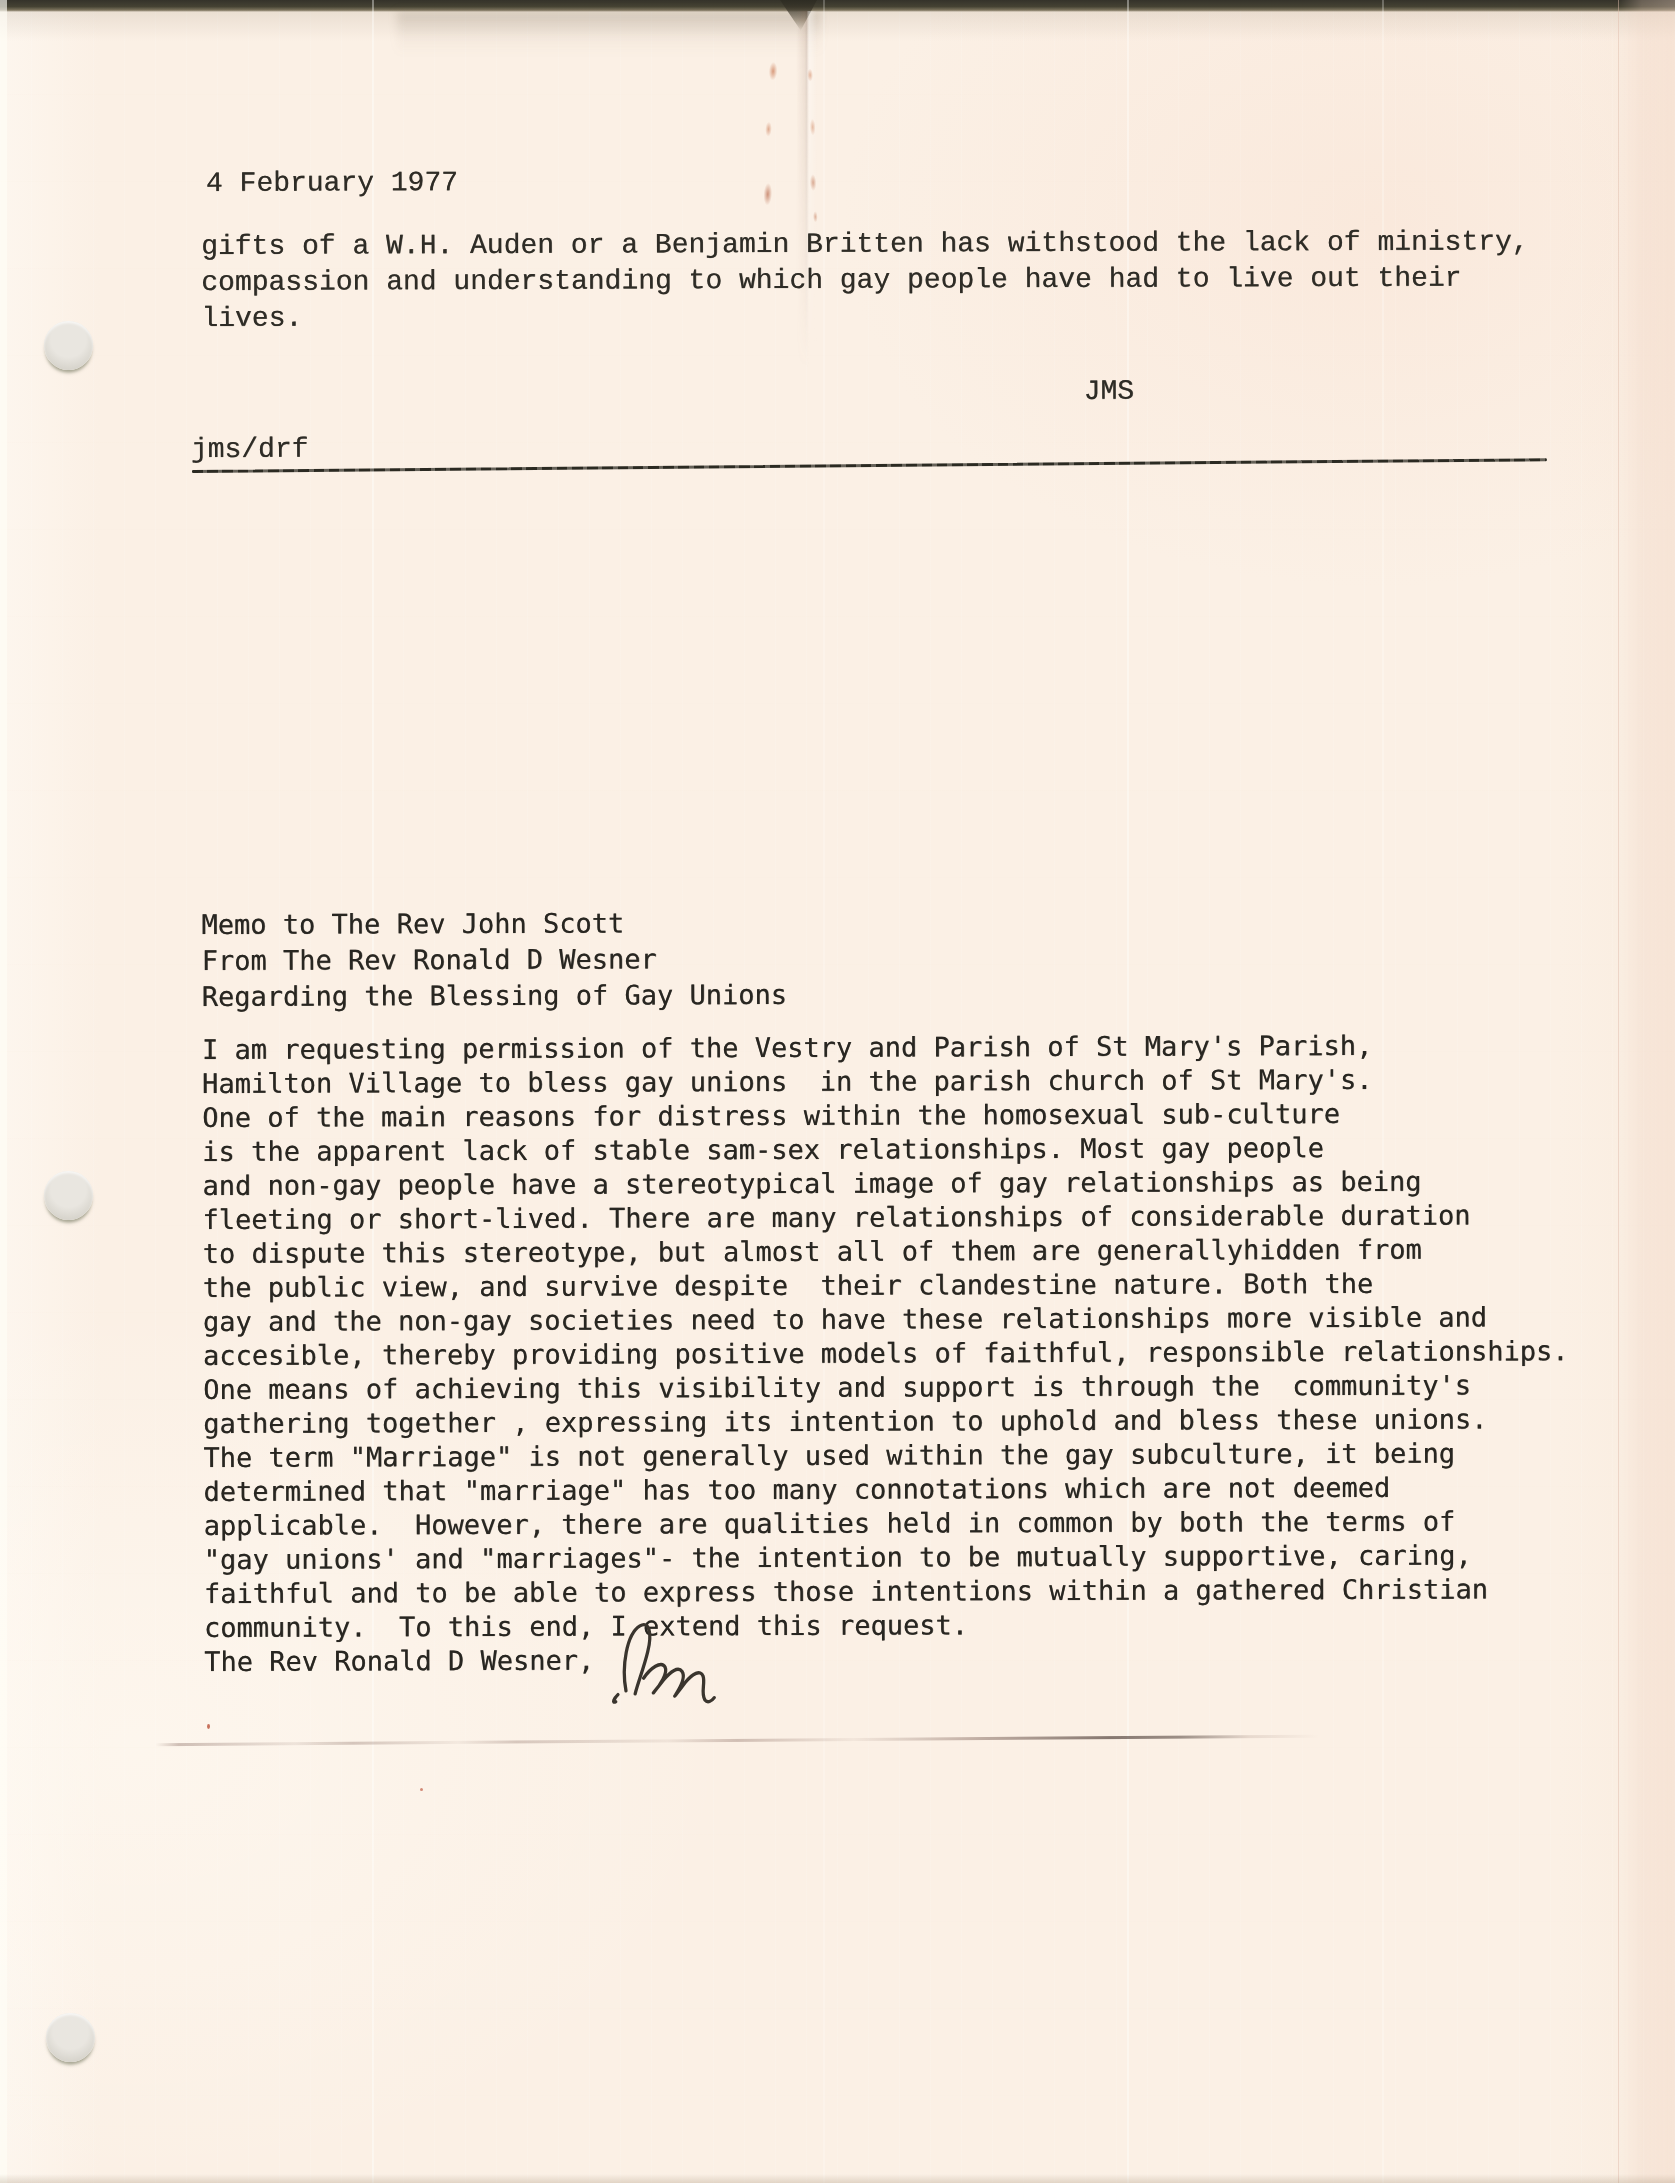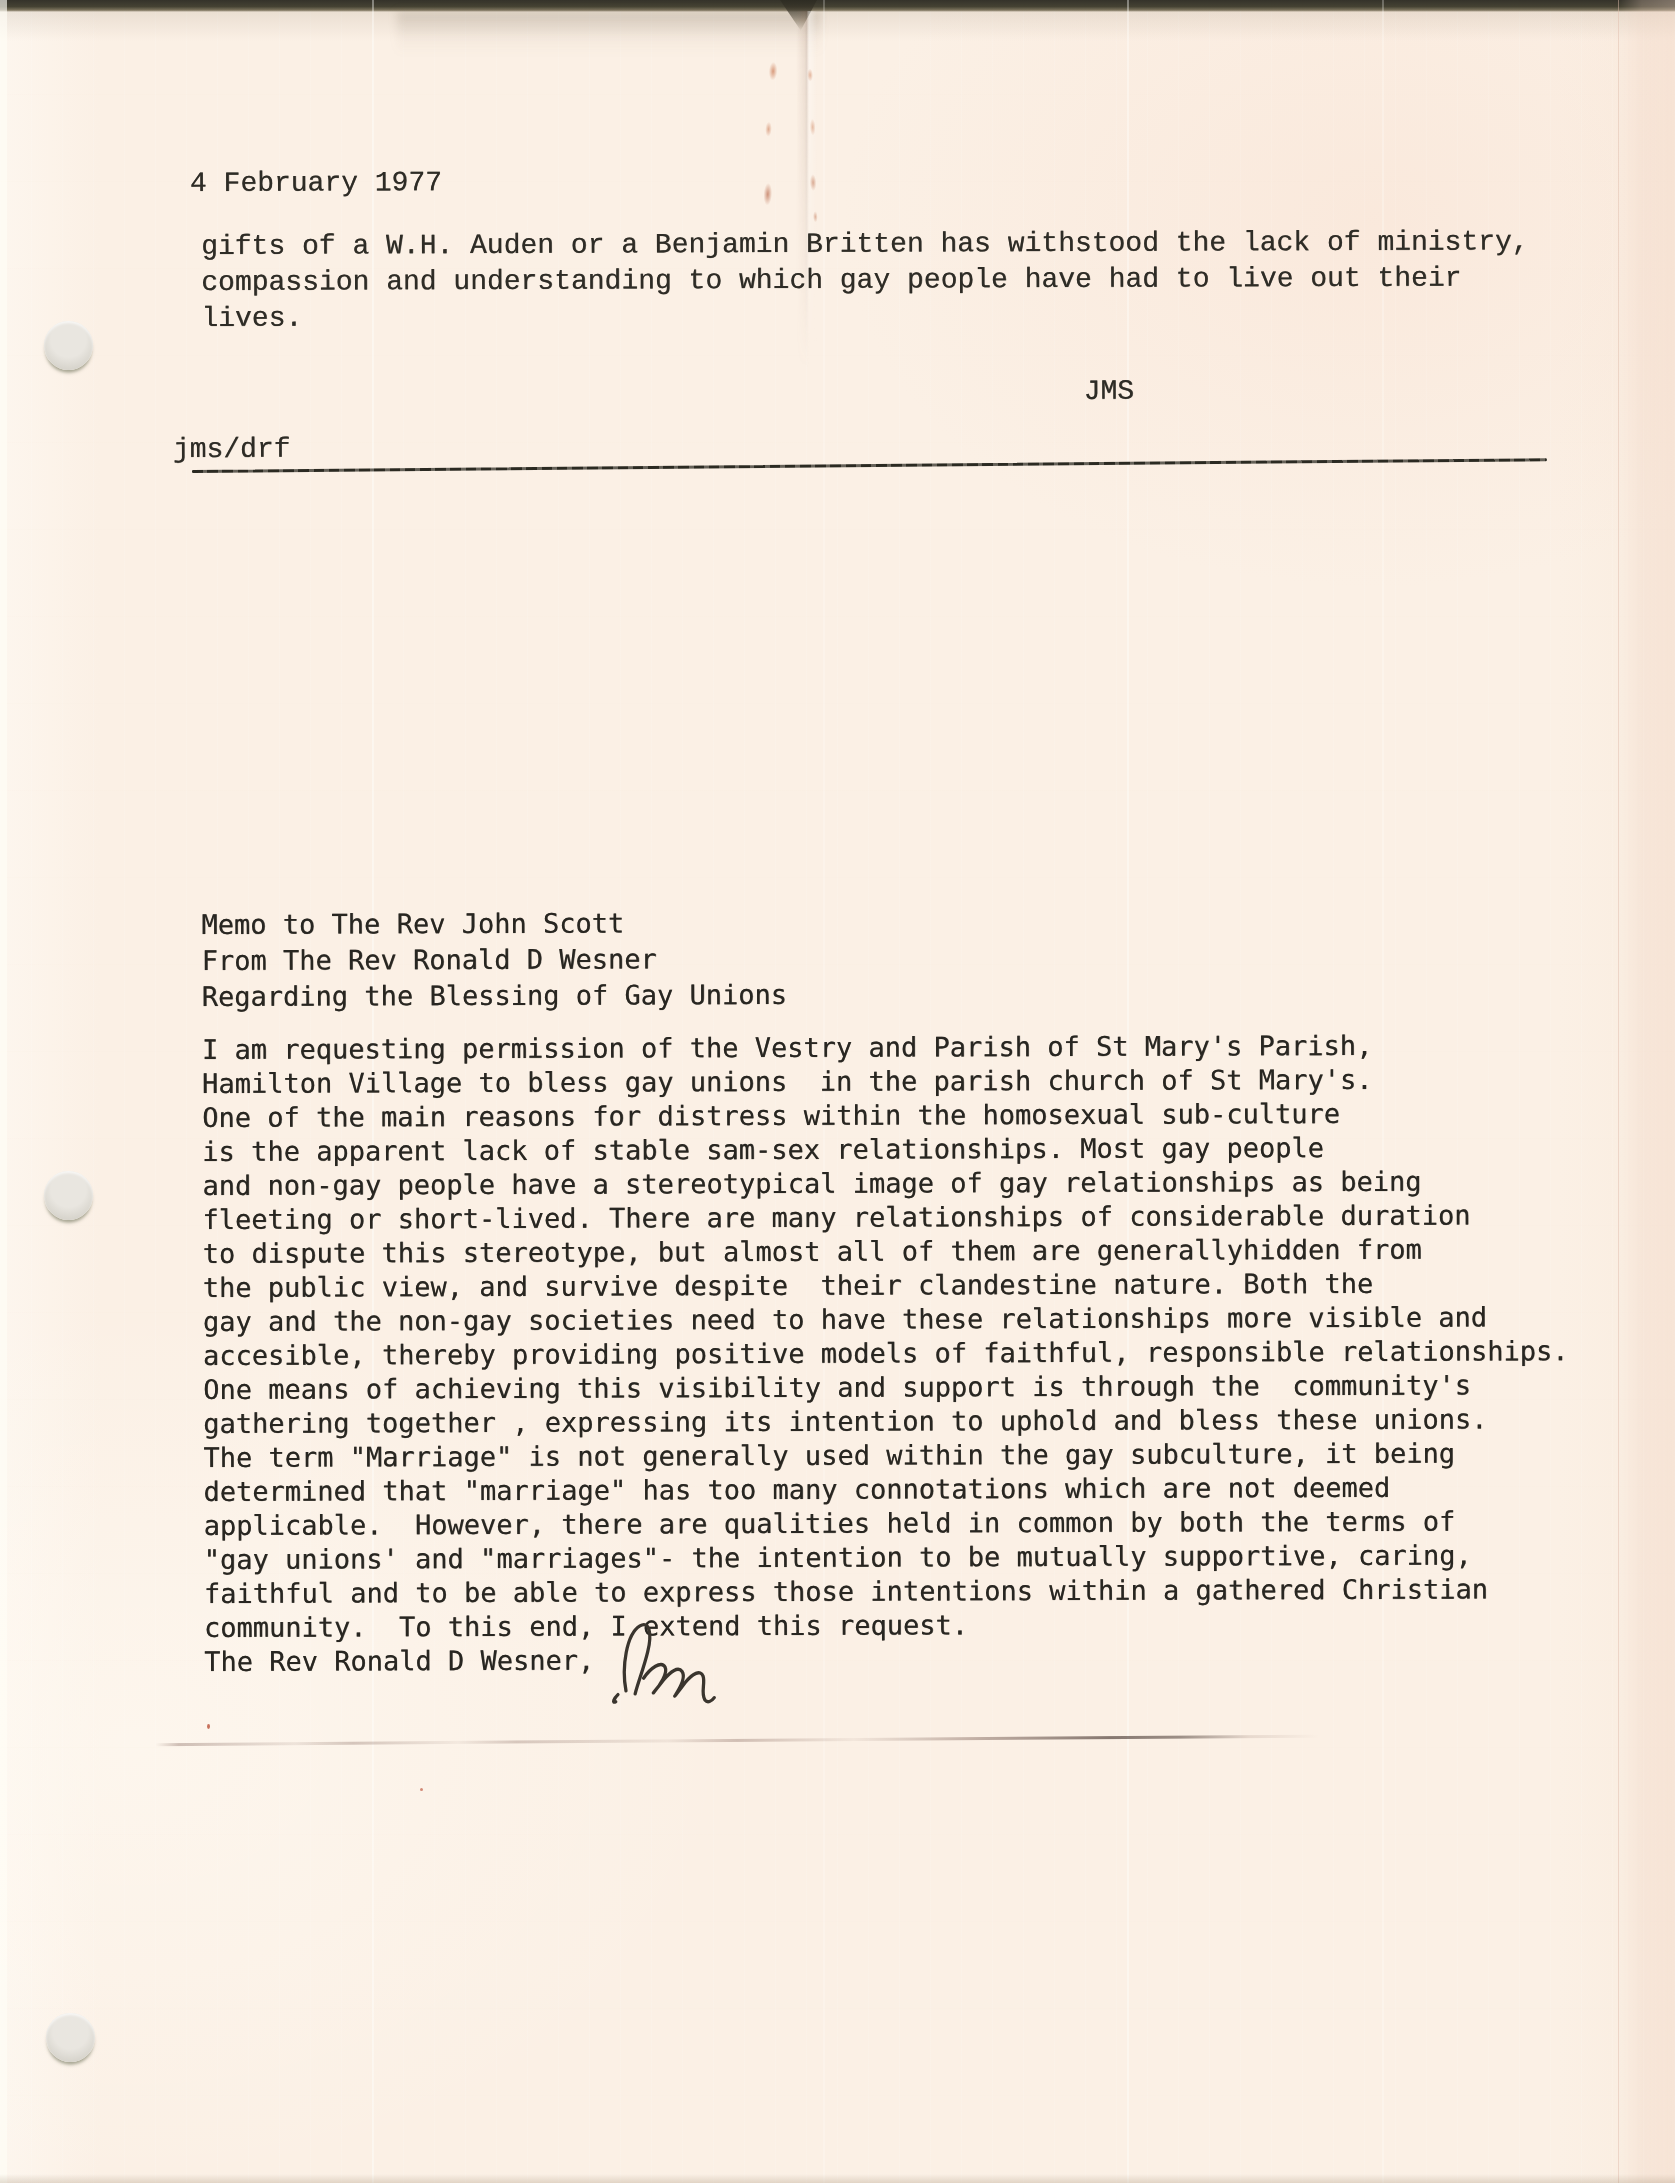--- a/index.html
+++ b/index.html
@@ -90,24 +90,24 @@
     font-size:28px;line-height:36px;color:#2e2c26;
     white-space:pre;letter-spacing:0;
     text-shadow:0.4px 0 0 rgba(46,44,38,0.55), 0 0.3px 0 rgba(46,44,38,0.3);
   }
   .gothic{
     font-family:"DejaVu Sans Mono", monospace;
     font-size:27px;color:#282621;
     white-space:pre;letter-spacing:0;
     text-shadow:0.4px 0 0 rgba(40,38,33,0.5), 0 0.3px 0 rgba(40,38,33,0.28);
   }
-  .date{position:absolute;left:190px;top:166px;}
+  .date{position:absolute;left:206px;top:166px;}
   .closing{position:absolute;left:201px;top:229px;}
   .initials{position:absolute;left:1083px;top:377px;}
-  .ref{position:absolute;left:172px;top:432px;}
+  .ref{position:absolute;left:190px;top:432px;}
   .rule{
     position:absolute;left:191px;top:470px;width:1355px;height:2.6px;
     background:repeating-linear-gradient(90deg,#2b2a22 0 10.6px, rgba(43,42,34,0.72) 10.6px 15.2px);
     transform:rotate(-0.3deg);transform-origin:left center;border-radius:1.3px;
   }
   .memo-head{position:absolute;left:199px;top:907px;line-height:36px;}
   .memo-body{position:absolute;left:199px;top:1033px;line-height:34px;}
   .signature{position:absolute;left:604px;top:1620px;transform:rotate(2deg);}
   .signature path{stroke:#3a352e;stroke-width:5;fill:none;stroke-linecap:round;stroke-linejoin:round;}
   .pencil{

